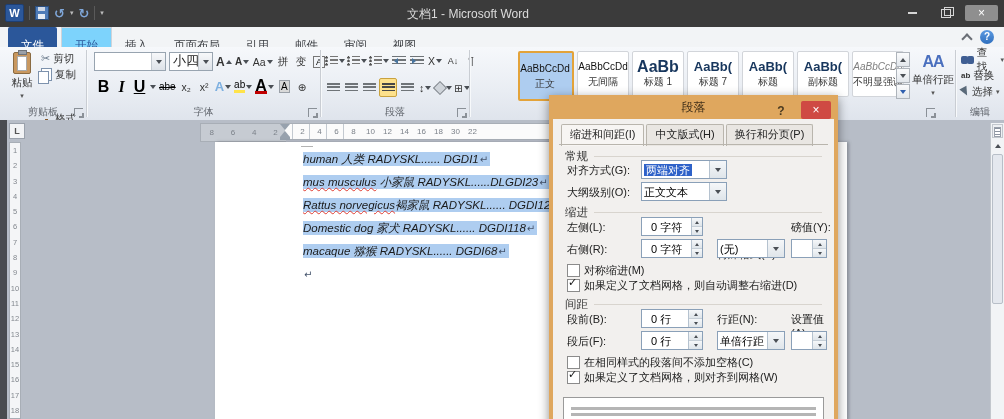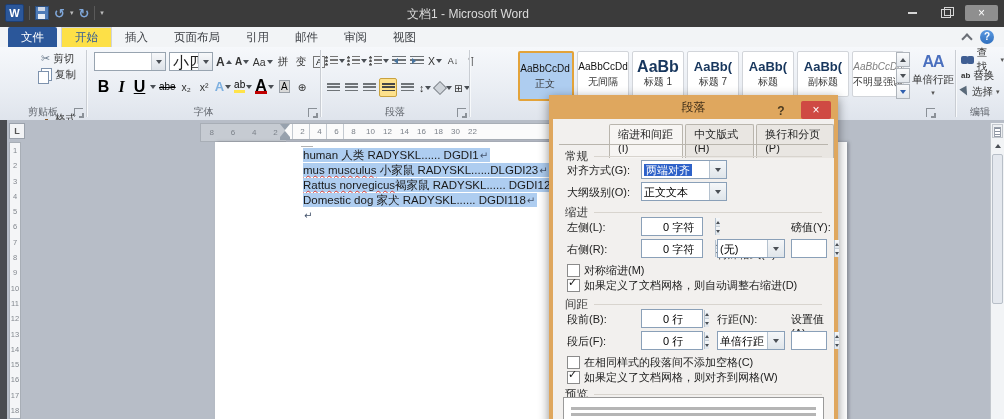--- a/index.html
+++ b/index.html
@@ -22,23 +22,23 @@
   .wbtns{position:absolute;right:6px;top:5px;display:flex;gap:6px;}
   .wb{width:27px;height:16px;display:flex;align-items:center;justify-content:center;border-radius:2px;}
   .wb.min i{display:block;width:9px;height:2px;background:#d6d6d6;}
   .wb.rest i{display:block;width:8px;height:7px;border:1px solid #d6d6d6;position:relative;background:transparent;}
   .wb.rest i::before{content:"";position:absolute;left:2px;top:-3px;width:8px;height:7px;border:1px solid #d6d6d6;}
   .wb.close{background:#8f8f8f;width:33px;}
   .wb.close span{color:#fff;font-size:12px;line-height:12px;}
   
   .tabrow{position:absolute;left:0;top:27px;right:0;height:20px;background:#f2f4f6;border-bottom:1px solid #d7dae0;}
   .rtabs{position:absolute;left:8px;top:0;height:20px;display:flex;}
-  .rtab{padding:0 13px;font-size:11.5px;color:#3c3f44;line-height:20px;cursor:default;}
+  .rtab{padding:8px 13px;font-size:11.5px;color:#3c3f44;line-height:20px;cursor:default;text-decoration:underline;}
   .rtab.file{background:var(--file-tab,#2b579a);color:#fff;margin-right:4px;border-radius:2px 2px 0 0;}
-  .rtab.active{background:#fde047;border:1px solid #cfd3d9;border-bottom:none;line-height:18px;color:#2b579a;}
+  .rtab.active{background:#7dd3fc;border:1px solid #cfd3d9;border-bottom:none;line-height:18px;color:#2b579a;}
   .tabrow-right{position:absolute;right:10px;top:3px;display:flex;gap:9px;align-items:center;}
   .chev{width:6px;height:6px;border-top:2px solid #6a6f76;border-right:2px solid #6a6f76;transform:rotate(-45deg);margin-top:3px;}
   .helpbtn{width:14px;height:14px;border-radius:50%;background:linear-gradient(#5d9be2,#2f6fbe);
            color:#fff;font-size:10px;font-weight:bold;text-align:center;line-height:14px;}
   
   .ribbon{position:absolute;left:0;top:47px;right:0;height:73px;
           background:linear-gradient(#f6f8fb,#e9edf3 60%,#dfe4ec);border-bottom:1px solid #979ea8;}
   .grp{position:absolute;top:0;height:73px;}
   .glabel{position:absolute;bottom:1px;left:0;right:0;text-align:center;font-size:10px;color:#60656c;}
   .lnch{position:absolute;right:3px;bottom:3px;width:8px;height:8px;
@@ -54,21 +54,21 @@
   .clip{width:16px;height:20px;background:#c9985f;border:1px solid #8a6b42;border-radius:2px;position:relative;margin-top:2px;}
   .clip::before{content:"";position:absolute;left:4px;top:-3px;width:7px;height:3px;background:#9aa0a8;border:1px solid #6f747a;}
   .clip::after{content:"";position:absolute;left:3px;top:3px;width:8px;height:13px;background:#fff;border:1px solid #a9a9a9;}
   .smallrow{position:absolute;left:41px;display:flex;align-items:center;gap:3px;height:15px;}
   .i-cut{color:#6b7b8c;font-size:11px;line-height:11px;}
   .i-copy{width:9px;height:11px;border:1px solid #7d92ad;background:#fff;position:relative;}
   .i-copy::before{content:"";position:absolute;left:-4px;top:2px;width:9px;height:11px;border:1px solid #7d92ad;background:#fff;}
   .i-fp{width:9px;height:6px;background:#e8c06a;border:1px solid #a8893f;position:relative;margin-top:6px;}
   .i-fp::after{content:"";position:absolute;left:3px;top:-7px;width:3px;height:6px;background:#8a5a2a;}
   
-  .combo{display:flex;align-items:flex-start;background:#fff;border:1px solid #98a4b0;height:17px;font-size:16px;color:#222;}
+  .combo{display:flex;align-items:flex-end;background:#fff;border:1px solid #98a4b0;height:17px;font-size:13px;color:#222;}
   .combo .cval{flex:1;padding:0 3px;white-space:nowrap;overflow:hidden;}
   .combo .carr{width:13px;align-self:stretch;border-left:1px solid #c4cad1;
                background:linear-gradient(#f7f8fa,#dde2e8);display:flex;align-items:center;justify-content:center;}
   .tri-dn{width:0;height:0;border-left:3px solid transparent;border-right:3px solid transparent;border-top:4px solid #4a4f55;}
   .tri-up{width:0;height:0;border-left:3px solid transparent;border-right:3px solid transparent;border-bottom:4px solid #4a4f55;}
   .fg{font-size:12px;font-weight:bold;color:#333;}
   .fbtn{display:flex;align-items:center;justify-content:center;min-width:15px;height:17px;border-radius:2px;gap:1px;}
   .b-b{font-weight:bold;}
   .b-i{font-style:italic;font-family:"Liberation Serif",serif;font-weight:bold;}
   .b-u{text-decoration:underline;font-weight:bold;}
@@ -127,51 +127,51 @@
   .im-first{left:280px;top:4px;width:0;height:0;border-left:5px solid transparent;border-right:5px solid transparent;border-top:6px solid #97a1ad;}
   .im-hang{left:280px;top:11px;width:0;height:0;border-left:5px solid transparent;border-right:5px solid transparent;border-bottom:6px solid #97a1ad;}
   .im-left{left:280px;top:17px;width:10px;height:3px;background:#97a1ad;}
   .vruler{position:absolute;left:9px;top:22px;width:12px;height:277px;background:#f4f5f7;border:1px solid #a8aeb6;
           display:flex;flex-direction:column;box-sizing:border-box;}
   .vr{height:15.3px;font-size:7.5px;color:#82878e;text-align:center;line-height:15.3px;flex:none;}
   .page{position:absolute;left:215px;top:22px;width:632px;height:297px;background:#fff;
         box-shadow:2px 0 3px rgba(60,64,72,.35);}
   .marginmark{position:absolute;left:86px;top:4px;width:12px;height:1px;background:#b3b3b3;}
   .textblock{position:absolute;left:88px;top:6px;}
-  .dline{font-size:11.5px;line-height:14px;color:#1a1a1a;white-space:nowrap;}
+  .dline{font-size:11.5px;line-height:22px;color:#1a1a1a;white-space:nowrap;font-style:italic;}
   .sel{background:var(--selection,#aecdf0);padding:1px 2px 1px 0;}
   .sp{text-decoration:underline;text-decoration-style:wavy;text-decoration-color:#e03c31;text-decoration-thickness:1px;}
   .ret{font-size:10px;color:#44536b;margin-left:1px;}
   .vscroll{position:absolute;right:0;width:13px;top:3px;bottom:0;background:#f2f4f6;border-left:1px solid #c2c7cd;}
   .sc-ruler{position:absolute;left:1px;top:1px;width:11px;height:14px;background:#eef0f3;border:1px solid #c2c7cd;box-sizing:border-box;}
   .sc-ruler i{display:block;margin:2px auto 0;width:5px;height:8px;background:repeating-linear-gradient(to bottom,#8b93a0 0 1px,transparent 1px 3px),#fff;border:1px solid #9aa1ab;}
   .sc-up{position:absolute;left:1px;top:17px;width:11px;height:12px;display:flex;align-items:center;justify-content:center;}
   .sc-thumb{position:absolute;left:1px;top:31px;width:11px;height:150px;background:#e4e8ee;border:1px solid #b8bfc8;border-radius:2px;box-sizing:border-box;}
   
   .dialog{position:absolute;left:549px;top:95px;width:281px;height:340px;z-index:10;
           background:#f2f0ee;border:4px solid var(--dialog-frame,#dfa75e);box-shadow:0 3px 10px rgba(0,0,0,.45);}
   .dlg-title{position:absolute;left:-4px;right:-4px;top:-4px;height:24px;background:var(--dialog-frame,#dfa75e);
              text-align:center;font-size:12px;color:#43311a;line-height:24px;}
   .dlg-help{position:absolute;right:44px;top:1px;width:18px;text-align:center;font-size:12px;font-weight:bold;color:#4a3a20;line-height:22px;}
   .dlg-close{position:absolute;right:3px;top:2px;width:30px;height:18px;background:var(--close-button,#cf4a43);
              border-radius:2px;color:#fff;text-align:center;font-size:12px;line-height:18px;}
   .dlg-tabs{position:absolute;left:8px;top:25px;display:flex;gap:2px;}
   .dtab{font-size:11px;color:#222;padding:2px 8px 3px;background:#e9e6e2;border:1px solid #b9b5ad;border-bottom:none;border-radius:2px 2px 0 0;}
-  .dtab.active{background:#f7f5f3;position:relative;top:0;padding-bottom:4px;margin-left:48px;}
+  .dtab.active{background:#f7f5f3;position:relative;top:0;padding-bottom:4px;}
   .tabline{position:absolute;left:6px;right:6px;top:45px;height:1px;background:#b9b5ad;}
   .gh{position:absolute;left:12px;right:12px;display:flex;align-items:center;font-size:11.5px;color:#333;}
   .gh i{flex:1;height:1px;background:#d8d4ce;margin-left:6px;}
   .dl{position:absolute;font-size:11px;color:#222;}
   .dcombo{position:absolute;display:flex;height:19px;background:#fff;border:1px solid #8aa0b8;box-sizing:border-box;}
   .dcombo .cval{flex:1;font-size:11px;padding:2px 2px 0;white-space:nowrap;overflow:hidden;}
   .dcombo .cval .hl{background:#2e62c9;color:#fff;padding:0 2px;}
   .dcombo .carr{width:16px;border-left:1px solid #b5c2cf;background:linear-gradient(#f5f7f9,#dfe5ea);
                 display:flex;align-items:center;justify-content:center;}
   .spin{position:absolute;display:flex;height:19px;background:#fff;border:1px solid #8aa0b8;box-sizing:border-box;}
-  .spin .sval{flex:1;font-size:11px;padding:2px 21px 0;white-space:nowrap;}
+  .spin .sval{flex:1;font-size:11px;padding:2px 9px 0;white-space:nowrap;}
   .spin .sbtns{width:13px;display:flex;flex-direction:column;border-left:1px solid #b5c2cf;}
   .spin .sbtns i{flex:1;display:flex;align-items:center;justify-content:center;background:linear-gradient(#f5f7f9,#dfe5ea);}
   .spin .sbtns i:first-child{border-bottom:1px solid #c5ced6;}
   .spin .sbtns .t{width:0;height:0;border-left:2.5px solid transparent;border-right:2.5px solid transparent;}
   .spin .sbtns .t.up{border-bottom:3.5px solid #4a4f55;}
   .spin .sbtns .t.dn{border-top:3.5px solid #4a4f55;}
   .chkrow{position:absolute;left:14px;display:flex;align-items:center;gap:4px;height:13px;}
   .cb{width:11px;height:11px;background:#fff;border:1px solid #8b8b8b;position:relative;flex:none;}
   .cb i{position:absolute;left:0;top:-4px;font-size:11px;color:#111;font-weight:bold;}
   .chkrow .cl{font-size:11px;color:#222;white-space:nowrap;}
@@ -221,20 +221,25 @@
     </div>
     <div class="tabrow-right">
       <span class="chev"></span>
       <span class="helpbtn">?</span>
     </div>
   </div>
 
   <div class="ribbon">
 
     <div class="grp" style="left:0;width:86px;">
+      <div class="bigbtn">
+        <span class="clip"></span>
+        <span class="mini">粘贴</span>
+        <span class="dd7">▾</span>
+      </div>
       <div class="smallrow" style="top:4px;">
         <span class="i-cut">✂</span>
         <span class="mini">剪切</span>
       </div>
       <div class="smallrow" style="top:20px;">
         <span class="i-copy"></span>
         <span class="mini">复制</span>
       </div>
       <div class="smallrow" style="top:36px;margin-top:35px;">
         <span class="i-fp"></span>
@@ -497,20 +502,21 @@
         <span class="vr">18</span>
       </div>
 
     <div class="page">
       <div class="marginmark"></div>
       <div class="textblock">
         <div class="dline"><span class="sel"><span>human 人类 RADYSKL...... DGDI1</span><span class="ret">↵</span></span></div>
         <div class="dline"><span class="sel"><span class="sp">mus musculus</span><span> 小家鼠 RADYSKL......DLGDI23</span><span class="ret">↵</span></span></div>
         <div class="dline"><span class="sel"><span class="sp">Rattus norvegicus</span><span>褐家鼠 RADYSKL...... DGDI128</span><span class="ret">↵</span></span></div>
         <div class="dline"><span class="sel"><span>Domestic dog 家犬 RADYSKL...... DGDI118</span><span class="ret">↵</span></span></div>
+        <div class="dline"><span class="sel"><span>macaque 猕猴 RADYSKL...... DGDI68</span><span class="ret">↵</span></span></div>
         <div class="dline"><span class="ret">↵</span></div>
       </div>
     </div>
 
     <div class="vscroll">
       <span class="sc-ruler">
           <i></i>
         </span>
       <span class="sc-up">
           <i class="tri-up"></i>
@@ -663,23 +669,19 @@
         </span>
       <span class="cl">在相同样式的段落间不添加空格(C)</span>
     </div>
     <div class="chkrow" style="top:272px;">
       <span class="cb">
           <i>✓</i>
         </span>
       <span class="cl">如果定义了文档网格，则对齐到网格(W)</span>
     </div>
 
-    <div class="gh" style="top:288px;">
-        <span>预览</span>
-        <i></i>
-      </div>
     <div class="pvbox">
       <div class="pv-line"></div>
       <div class="pv-line"></div>
 
     </div>
   </div>
 </div>
 
 </body></html>

